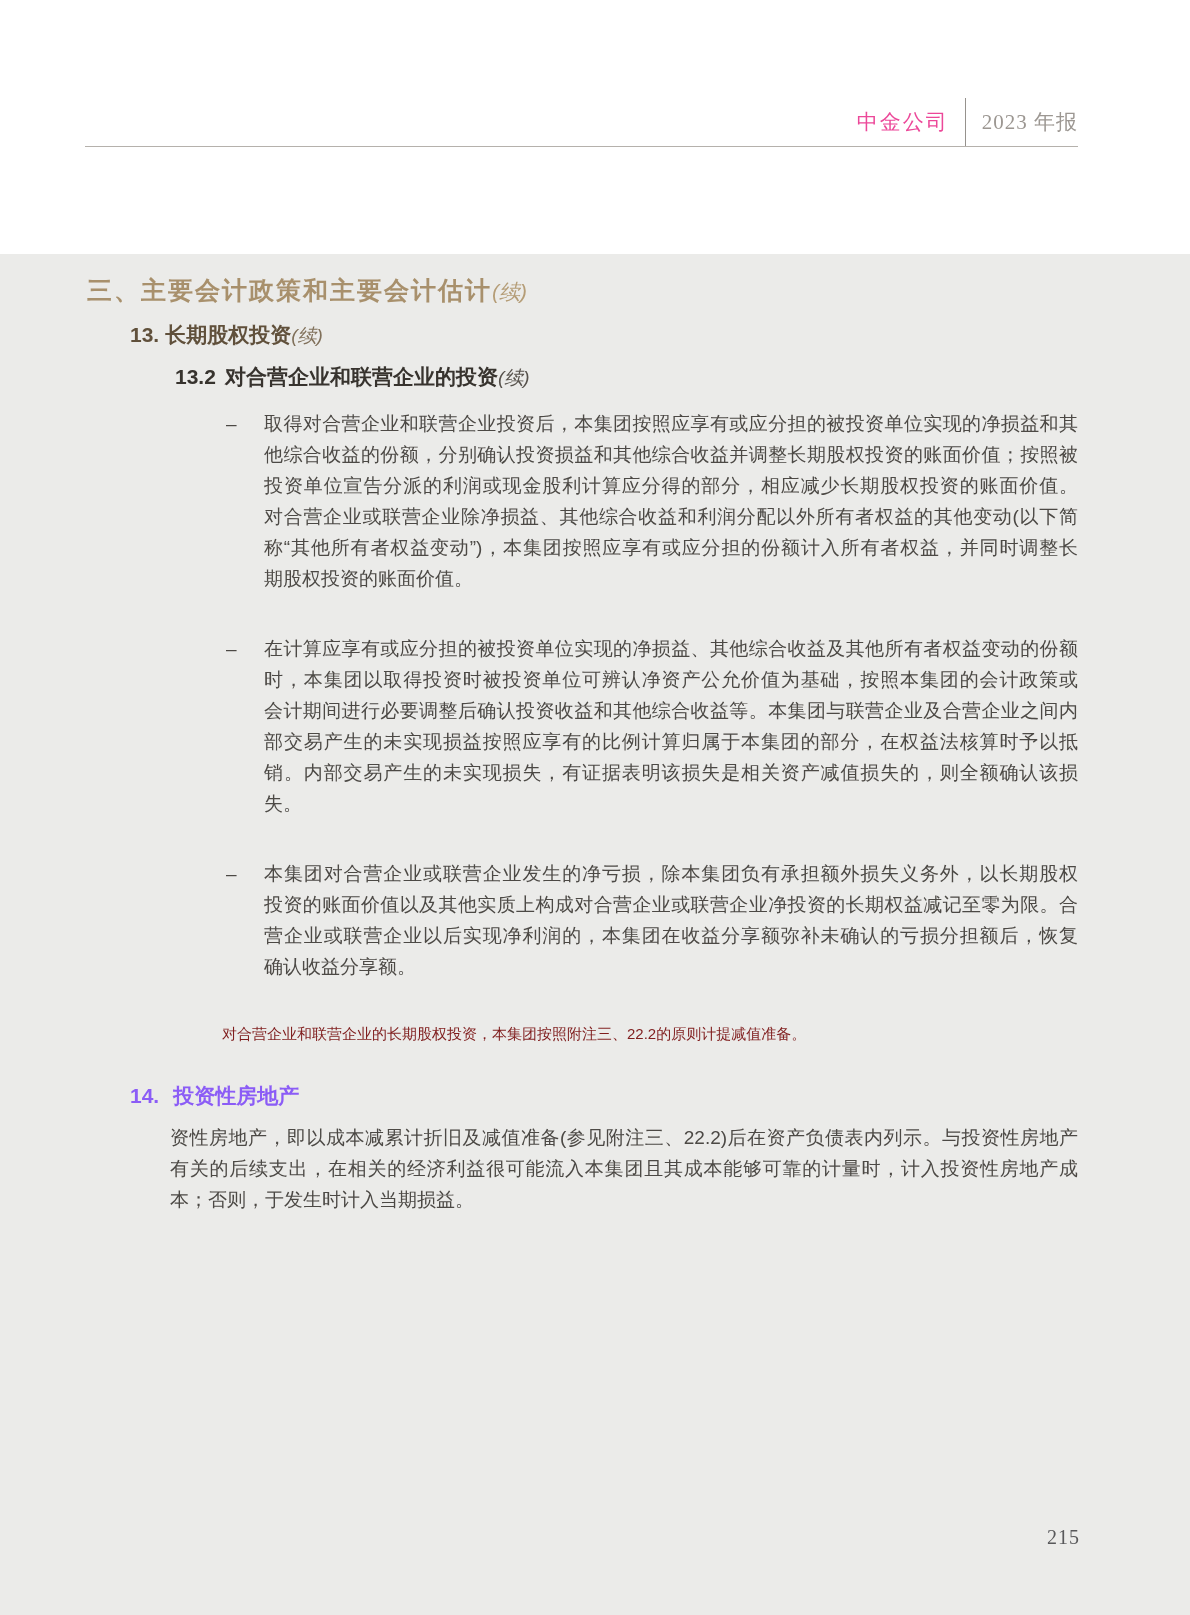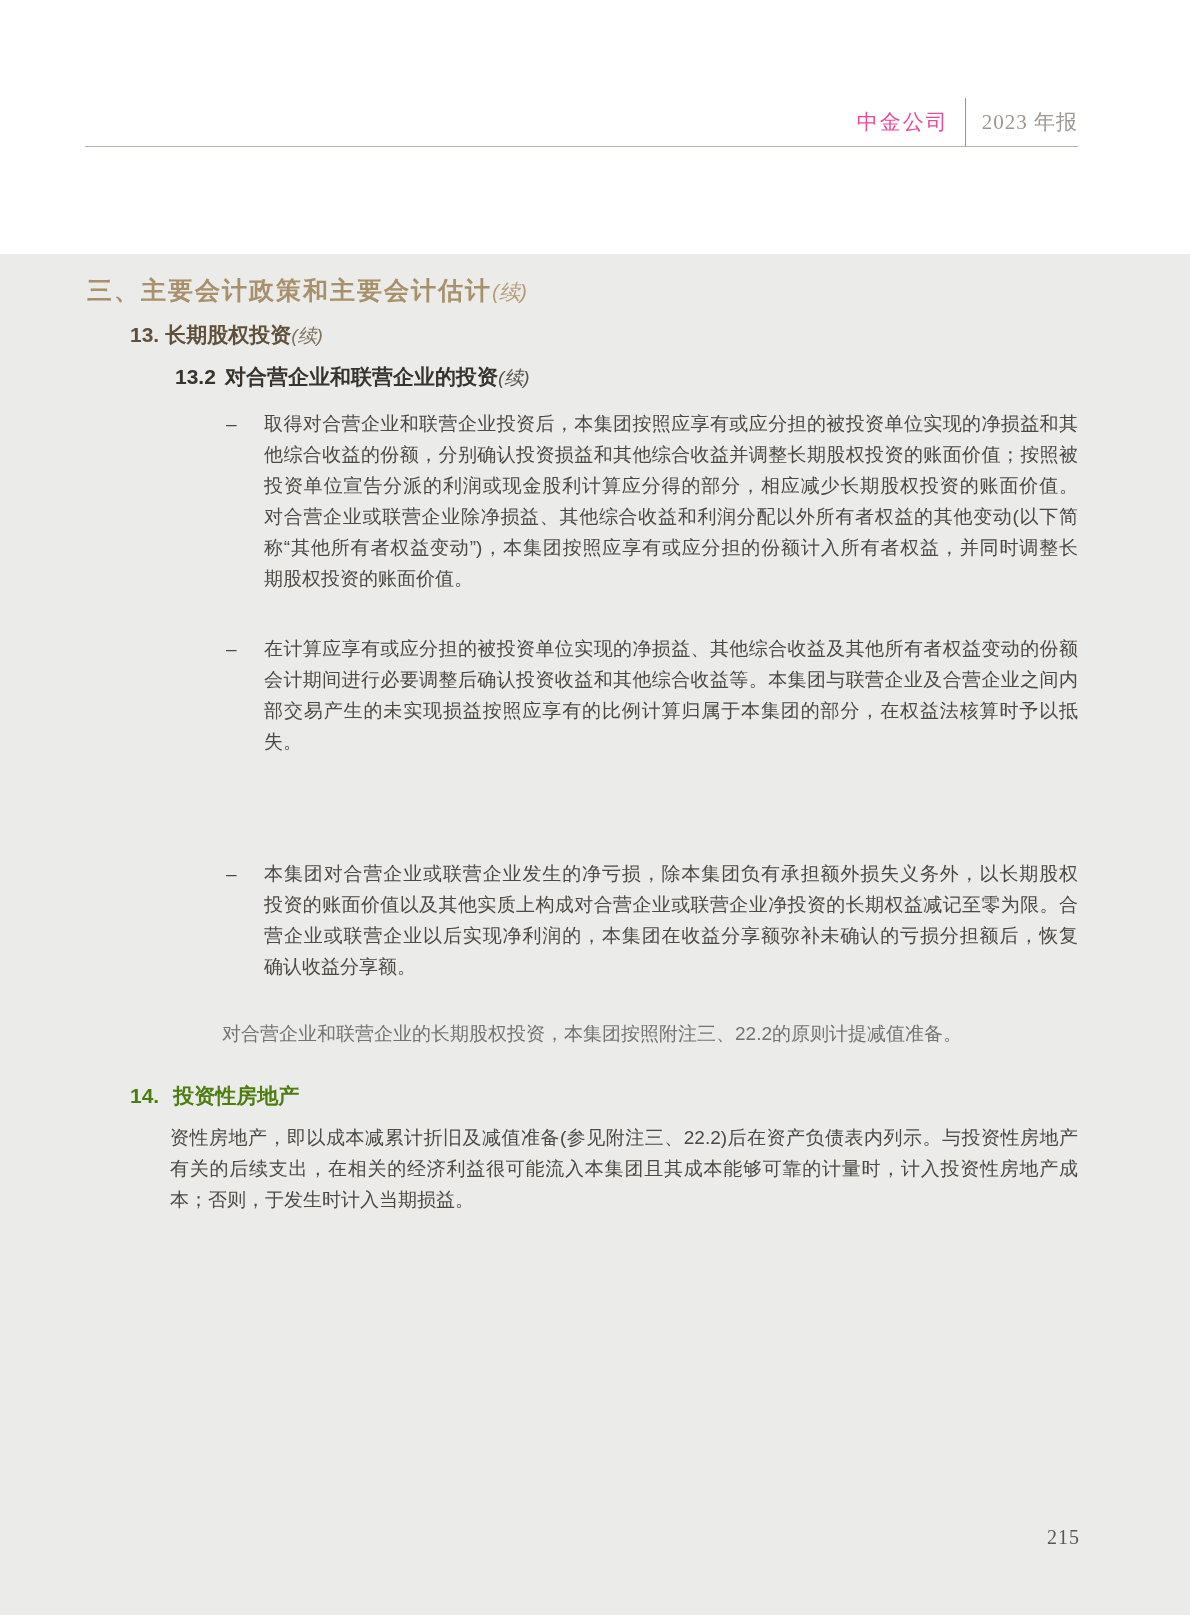--- a/index.html
+++ b/index.html
@@ -48,41 +48,41 @@
   .h-13 .num{margin-right:6px;}
   .h-13 .cont{font-style:italic;font-weight:normal;font-size:19px;color:#80705a;}
   .h-132{
     position:absolute;left:175px;top:363px;
     font-size:21px;font-weight:bold;color:#37332e;white-space:nowrap;
   }
   .h-132 .num{margin-right:9px;}
   .h-132 .cont{font-style:italic;font-weight:normal;font-size:19px;color:#56514b;}
   .h-14{
     position:absolute;left:130px;top:1082px;
-    font-size:21px;font-weight:bold;color:#4d7c0f;white-space:nowrap;
+    font-size:21px;font-weight:bold;color:#8b5cf6;white-space:nowrap;
   }
   .h-14 .num{margin-right:14px;}
   
   .bullet{position:absolute;left:226px;width:852px;}
   .bullet .marker{
     position:absolute;left:0;top:0;width:30px;
     font-size:19px;line-height:31px;color:#4c4945;
   }
   .bullet .lines{margin-left:38px;}
   .line{
     font-size:19px;line-height:31px;color:#4c4945;
     text-align:justify;text-align-last:justify;text-justify:inter-ideograph;
   }
   .lines .line:last-child{text-align-last:left;}
   .b1{top:408px;}
   .b2{top:633px;}
   .b3{top:858px;}
   .closing{
     position:absolute;left:222px;top:1018px;width:870px;
-    font-size:19px;line-height:31px;color:#737373;white-space:nowrap;
+    font-size:15px;line-height:31px;color:#7f1d1d;white-space:nowrap;
   }
   .para14{position:absolute;left:170px;top:1122px;width:908px;}
   
   .page-num{
     position:absolute;top:1526px;right:110px;
     font-family:"Liberation Serif","DejaVu Serif",serif;
     font-size:20px;color:#58585a;letter-spacing:1px;
   }
 </style>
 </head>
@@ -118,22 +118,24 @@
     <div class="line">对合营企业或联营企业除净损益、其他综合收益和利润分配以外所有者权益的其他变动(以下简</div>
     <div class="line">称“其他所有者权益变动”)，本集团按照应享有或应分担的份额计入所有者权益，并同时调整长</div>
     <div class="line">期股权投资的账面价值。</div>
   </div>
 </div>
 
 <div class="bullet b2">
   <span class="marker">–</span>
   <div class="lines">
     <div class="line">在计算应享有或应分担的被投资单位实现的净损益、其他综合收益及其他所有者权益变动的份额</div>
+    <div class="line">时，本集团以取得投资时被投资单位可辨认净资产公允价值为基础，按照本集团的会计政策或</div>
     <div class="line">会计期间进行必要调整后确认投资收益和其他综合收益等。本集团与联营企业及合营企业之间内</div>
     <div class="line">部交易产生的未实现损益按照应享有的比例计算归属于本集团的部分，在权益法核算时予以抵</div>
+    <div class="line">销。内部交易产生的未实现损失，有证据表明该损失是相关资产减值损失的，则全额确认该损</div>
     <div class="line">失。</div>
   </div>
 </div>
 
 <div class="bullet b3">
   <span class="marker">–</span>
   <div class="lines">
     <div class="line">本集团对合营企业或联营企业发生的净亏损，除本集团负有承担额外损失义务外，以长期股权</div>
     <div class="line">投资的账面价值以及其他实质上构成对合营企业或联营企业净投资的长期权益减记至零为限。合</div>
     <div class="line">营企业或联营企业以后实现净利润的，本集团在收益分享额弥补未确认的亏损分担额后，恢复</div>

